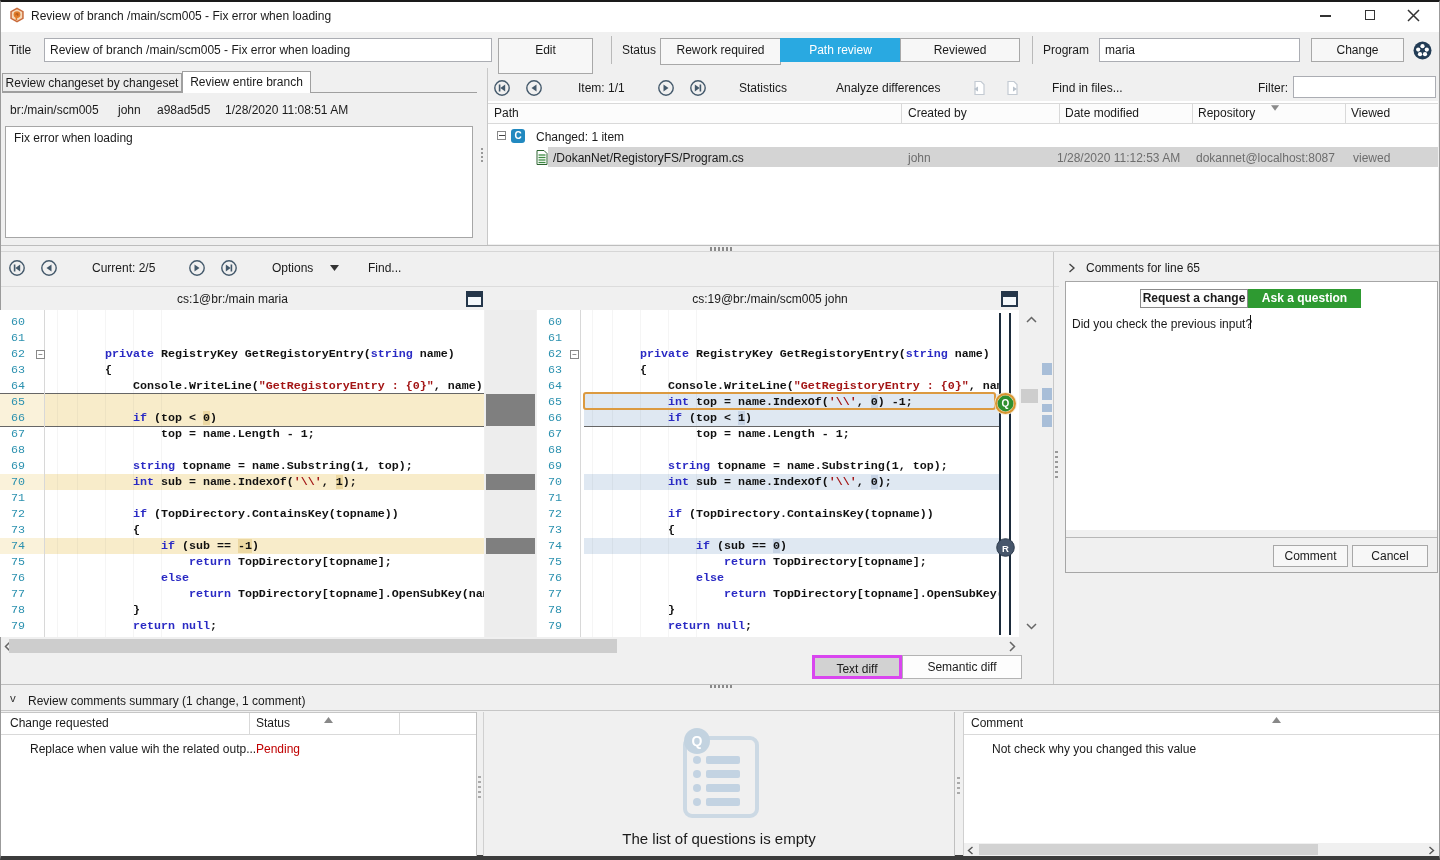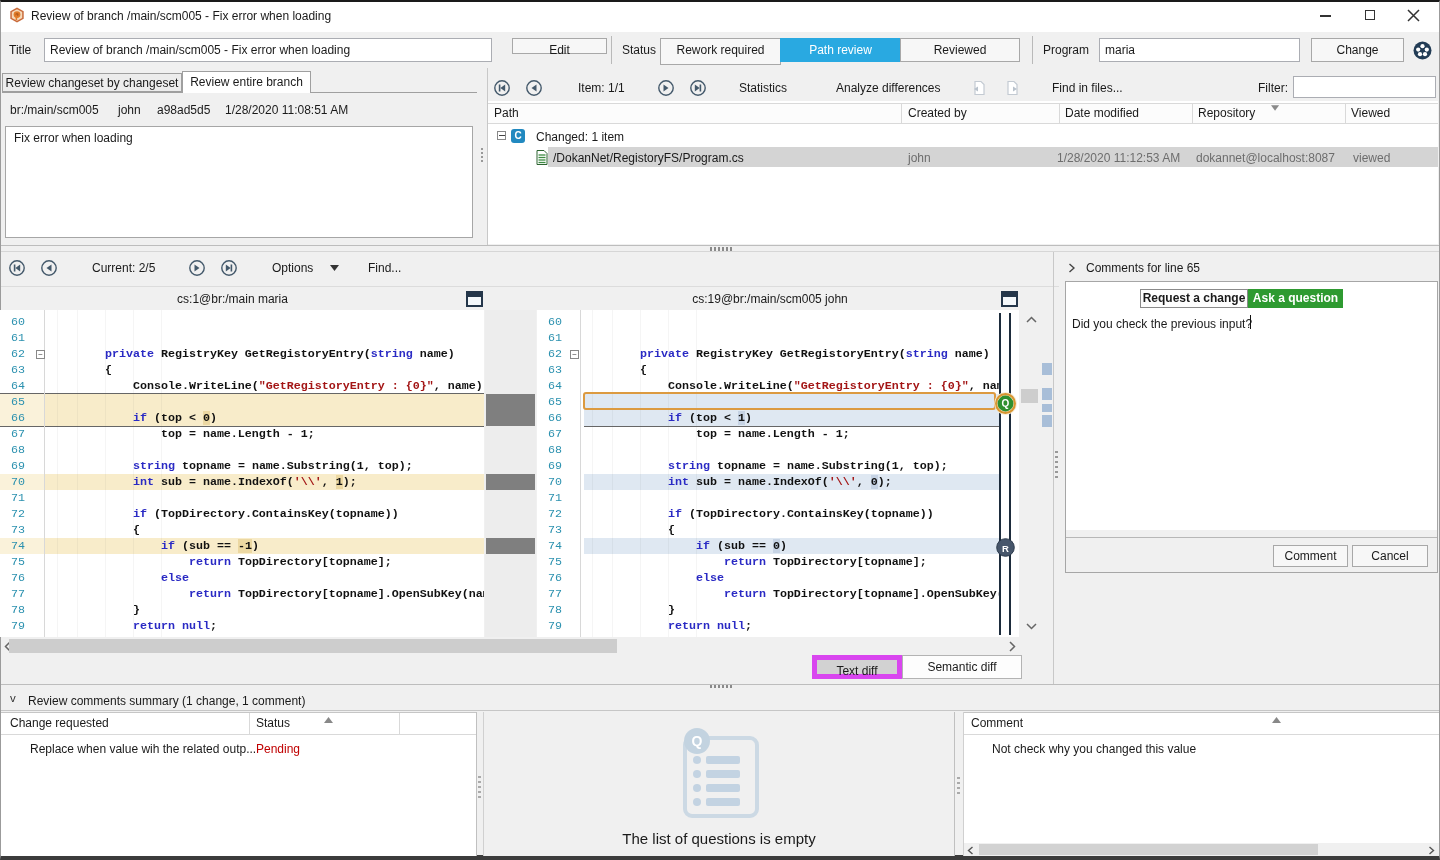--- a/index.html
+++ b/index.html
@@ -25,21 +25,21 @@
 <rect x="6.6" y="7.6" width="1.6" height="5.4" fill="#e07b28"></rect>
 </svg>
 <div class="lbl" style="left:31px;top:9px;font-size:12px">Review of branch /main/scm005 - Fix error when loading</div>
 <div class="abs" style="left:1320px;top:15px;width:11px;height:1.5px;background:#333"></div>
 <div class="abs" style="left:1365px;top:10px;width:10px;height:10px;border:1.5px solid #333"></div>
 <svg class="abs" style="left:1407px;top:9px" width="13" height="13" viewBox="0 0 13 13">
     <path d="M1,1 L12,12 M12,1 L1,12" stroke="#333" stroke-width="1.5"></path>
   </svg>
 <div class="lbl" style="left:9px;top:43px">Title</div>
 <div class="inp" style="left:44px;top:38px;width:448px;height:24px;line-height:22px;padding-left:5px">Review of branch /main/scm005 - Fix error when loading</div>
-<div class="btn" style="left:512px;top:38px;width:95px;height:16px;line-height:22px">Edit</div>
+<div class="btn" style="left:498px;top:38px;width:95px;height:36px;line-height:22px">Edit</div>
 <div class="abs" style="left:611px;top:36px;width:1px;height:28px;background:#b9b9b9"></div>
 <div class="lbl" style="left:622px;top:43px">Status</div>
 <div class="btn" style="left:660px;top:38px;width:121px;height:27px;line-height:22px">Rework required</div>
 <div class="abs" style="left:780px;top:38px;width:121px;height:24px;line-height:24px;background:#29a9e1;color:#fff;text-align:center">Path review</div>
 <div class="btn" style="left:900px;top:38px;width:120px;height:24px;line-height:22px">Reviewed</div>
 <div class="abs" style="left:1032px;top:36px;width:1px;height:28px;background:#b9b9b9"></div>
 <div class="lbl" style="left:1043px;top:43px">Program</div>
 <div class="inp" style="left:1099px;top:38px;width:201px;height:24px;line-height:22px;padding-left:5px">maria</div>
 <div class="btn" style="left:1311px;top:38px;width:93px;height:24px;line-height:22px">Change</div>
 <svg class="abs" style="left:1413px;top:41px" width="19" height="19" viewBox="0 0 19 19">
@@ -232,20 +232,21 @@
     <div style="position:absolute;left:159px;top:0;width:1px;height:327px;background:rgba(90,90,90,0.06)"></div>
     <div class="mono num" style="left:0;top:4px;width:25px">60</div>
     <div class="mono num" style="left:0;top:20px;width:25px">61</div>
     <div class="mono num" style="left:0;top:36px;width:25px">62</div>
     <div class="mono cl" style="left:47px;top:36px">        <span class="k">private</span> RegistryKey GetRegistoryEntry(<span class="k">string</span> name)</div>
     <div class="mono num" style="left:0;top:52px;width:25px">63</div>
     <div class="mono cl" style="left:47px;top:52px">        {</div>
     <div class="mono num" style="left:0;top:68px;width:25px">64</div>
     <div class="mono cl" style="left:47px;top:68px">            Console.WriteLine(<span class="s">"GetRegistoryEntry : {0}"</span>, name);</div>
     <div class="mono num" style="left:0;top:84px;width:25px">65</div>
+    <div class="mono cl" style="left:47px;top:84px">            <span class="k">int</span> top = name.IndexOf(<span class="s">'\\'</span>, <span class="tb">0</span>) -1;</div>
     <div class="mono num" style="left:0;top:100px;width:25px">66</div>
     <div class="mono cl" style="left:47px;top:100px">            <span class="k">if</span> (top &lt; <span class="tb">1</span>)</div>
     <div class="mono num" style="left:0;top:116px;width:25px">67</div>
     <div class="mono cl" style="left:47px;top:116px">                top = name.Length - 1;</div>
     <div class="mono num" style="left:0;top:132px;width:25px">68</div>
     <div class="mono num" style="left:0;top:148px;width:25px">69</div>
     <div class="mono cl" style="left:47px;top:148px">            <span class="k">string</span> topname = name.Substring(1, top);</div>
     <div class="mono num" style="left:0;top:164px;width:25px">70</div>
     <div class="mono cl" style="left:47px;top:164px">            <span class="k">int</span> sub = name.IndexOf(<span class="s">'\\'</span>, <span class="tb">0</span>);</div>
     <div class="mono num" style="left:0;top:180px;width:25px">71</div>
@@ -295,34 +296,34 @@
 <div class="abs" style="left:1042px;top:415px;width:10px;height:12px;background:#a8bed8"></div>
 <div class="abs" style="left:1px;top:637px;width:1058px;height:18px;background:#f0f0f0"></div>
 <div class="abs" style="left:1px;top:637px;width:1021px;height:18px;background:#f0f0f0"></div>
 <svg class="abs" style="left:4px;top:641px" width="8" height="11" viewBox="0 0 8 11">
     <polyline points="6,1 1.5,5.5 6,10" fill="none" stroke="#666" stroke-width="1.5"></polyline>
   </svg>
 <svg class="abs" style="left:1008px;top:641px" width="8" height="11" viewBox="0 0 8 11">
     <polyline points="2,1 6.5,5.5 2,10" fill="none" stroke="#666" stroke-width="1.5"></polyline>
   </svg>
 <div class="abs" style="left:9px;top:639px;width:608px;height:14px;background:#cdcdcd"></div>
-<div class="abs" style="left:812px;top:655px;width:90px;height:24px;background:#d2d2d2;border:5px solid #d946ef;text-align:center;line-height:22px">Text diff</div>
+<div class="abs" style="left:812px;top:655px;width:90px;height:24px;background:#d2d2d2;border:3px solid #d946ef;text-align:center;line-height:22px">Text diff</div>
 <div class="abs" style="left:902px;top:655px;width:120px;height:24px;background:#fdfdfd;border:1px solid #b3b3b3;text-align:center;line-height:22px">Semantic diff</div>
 <div class="abs" style="left:1053px;top:252px;width:1px;height:433px;background:#c8c8c8"></div>
 <div class="abs" style="left:1055px;top:450px;width:3px;height:28px;background:repeating-linear-gradient(0deg,#999 0 2px,transparent 2px 5px)"></div>
 <div class="abs" style="left:1060px;top:252px;width:379px;height:433px;background:#f0f0f0"></div>
 <svg class="abs" style="left:1068px;top:263px" width="7" height="10" viewBox="0 0 7 10">
     <polyline points="1.5,1 6,5 1.5,9" fill="none" stroke="#444" stroke-width="1.4"></polyline>
   </svg>
 <div class="lbl" style="left:1086px;top:261px">Comments for line 65</div>
 <div class="abs" style="left:1065px;top:281px;width:373px;height:292px;border:1px solid #a6a6a6;background:#f0f0f0"></div>
 <div class="abs" style="left:1066px;top:282px;width:371px;height:248px;background:#fff"></div>
 <div class="abs" style="left:1066px;top:537px;width:371px;height:1px;background:#b7b7b7"></div>
 <div class="abs" style="left:1140px;top:289px;width:108px;height:19px;background:#fdfdfd;border:1px solid #8a8a8a;text-align:center;line-height:17px;font-weight:bold">Request a change</div>
-<div class="abs" style="left:1248px;top:289px;width:95px;height:19px;background:#2e9a31;color:#fff;text-align:center;line-height:19px;font-weight:bold">Ask a question</div>
+<div class="abs" style="left:1248px;top:289px;width:113px;height:19px;background:#2e9a31;color:#fff;text-align:center;line-height:19px;font-weight:bold">Ask a question</div>
 <div class="lbl" style="left:1072px;top:317px">Did you check the previous input?</div>
 <div class="abs" style="left:1250px;top:315px;width:1px;height:14px;background:#111"></div>
 <div class="btn" style="left:1273px;top:545px;width:75px;height:22px;line-height:20px">Comment</div>
 <div class="btn" style="left:1352px;top:545px;width:76px;height:22px;line-height:20px">Cancel</div>
 <div class="abs" style="left:1px;top:684px;width:1438px;height:1px;background:#bdbdbd"></div>
 <div class="abs" style="left:710px;top:685px;width:22px;height:3px;background:repeating-linear-gradient(90deg,#8a8a8a 0 2px,transparent 2px 4px)"></div>
 <div class="abs" style="left:1px;top:688px;width:1438px;height:23px;background:#f0f0f0;border-bottom:1px solid #c6c6c6"></div>
 <div class="lbl" style="left:10px;top:692px;font-size:11.5px;color:#333">v</div>
 <div class="lbl" style="left:28px;top:694px">Review comments summary (1 change, 1 comment)</div>
 <div class="abs" style="left:1px;top:712px;width:475px;height:144px;background:#fff;border-top:1px solid #c6c6c6"></div>

